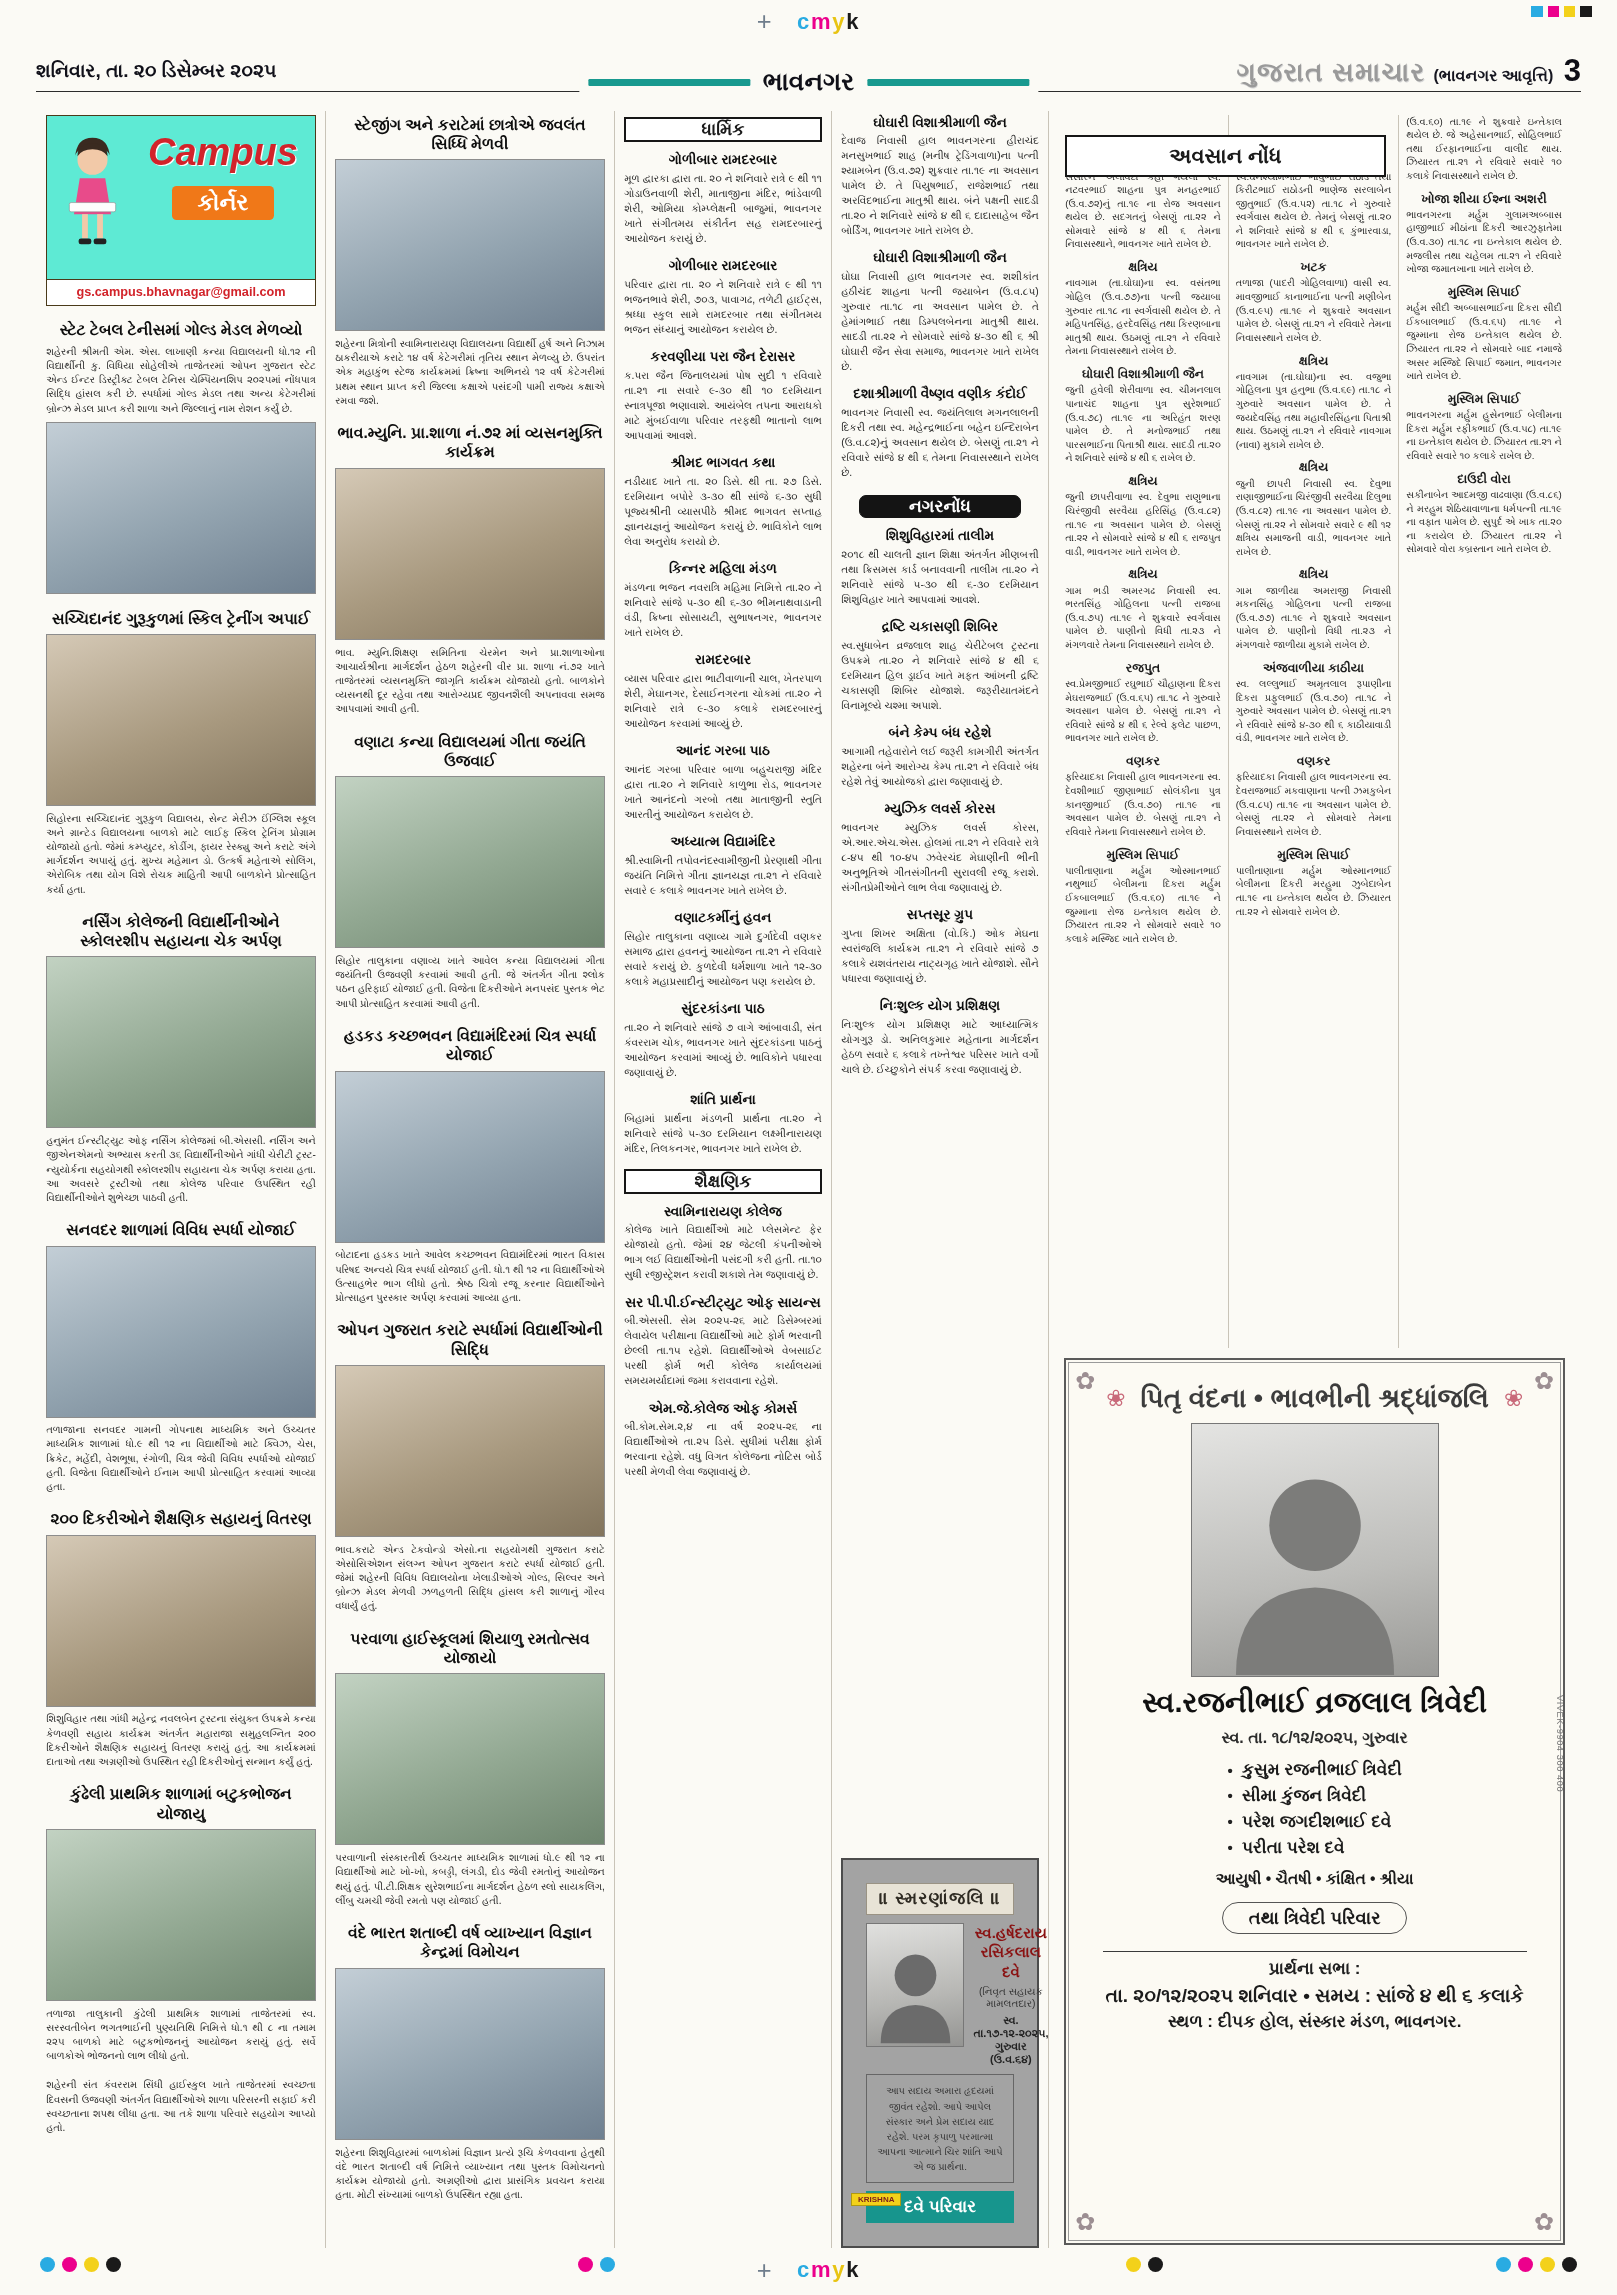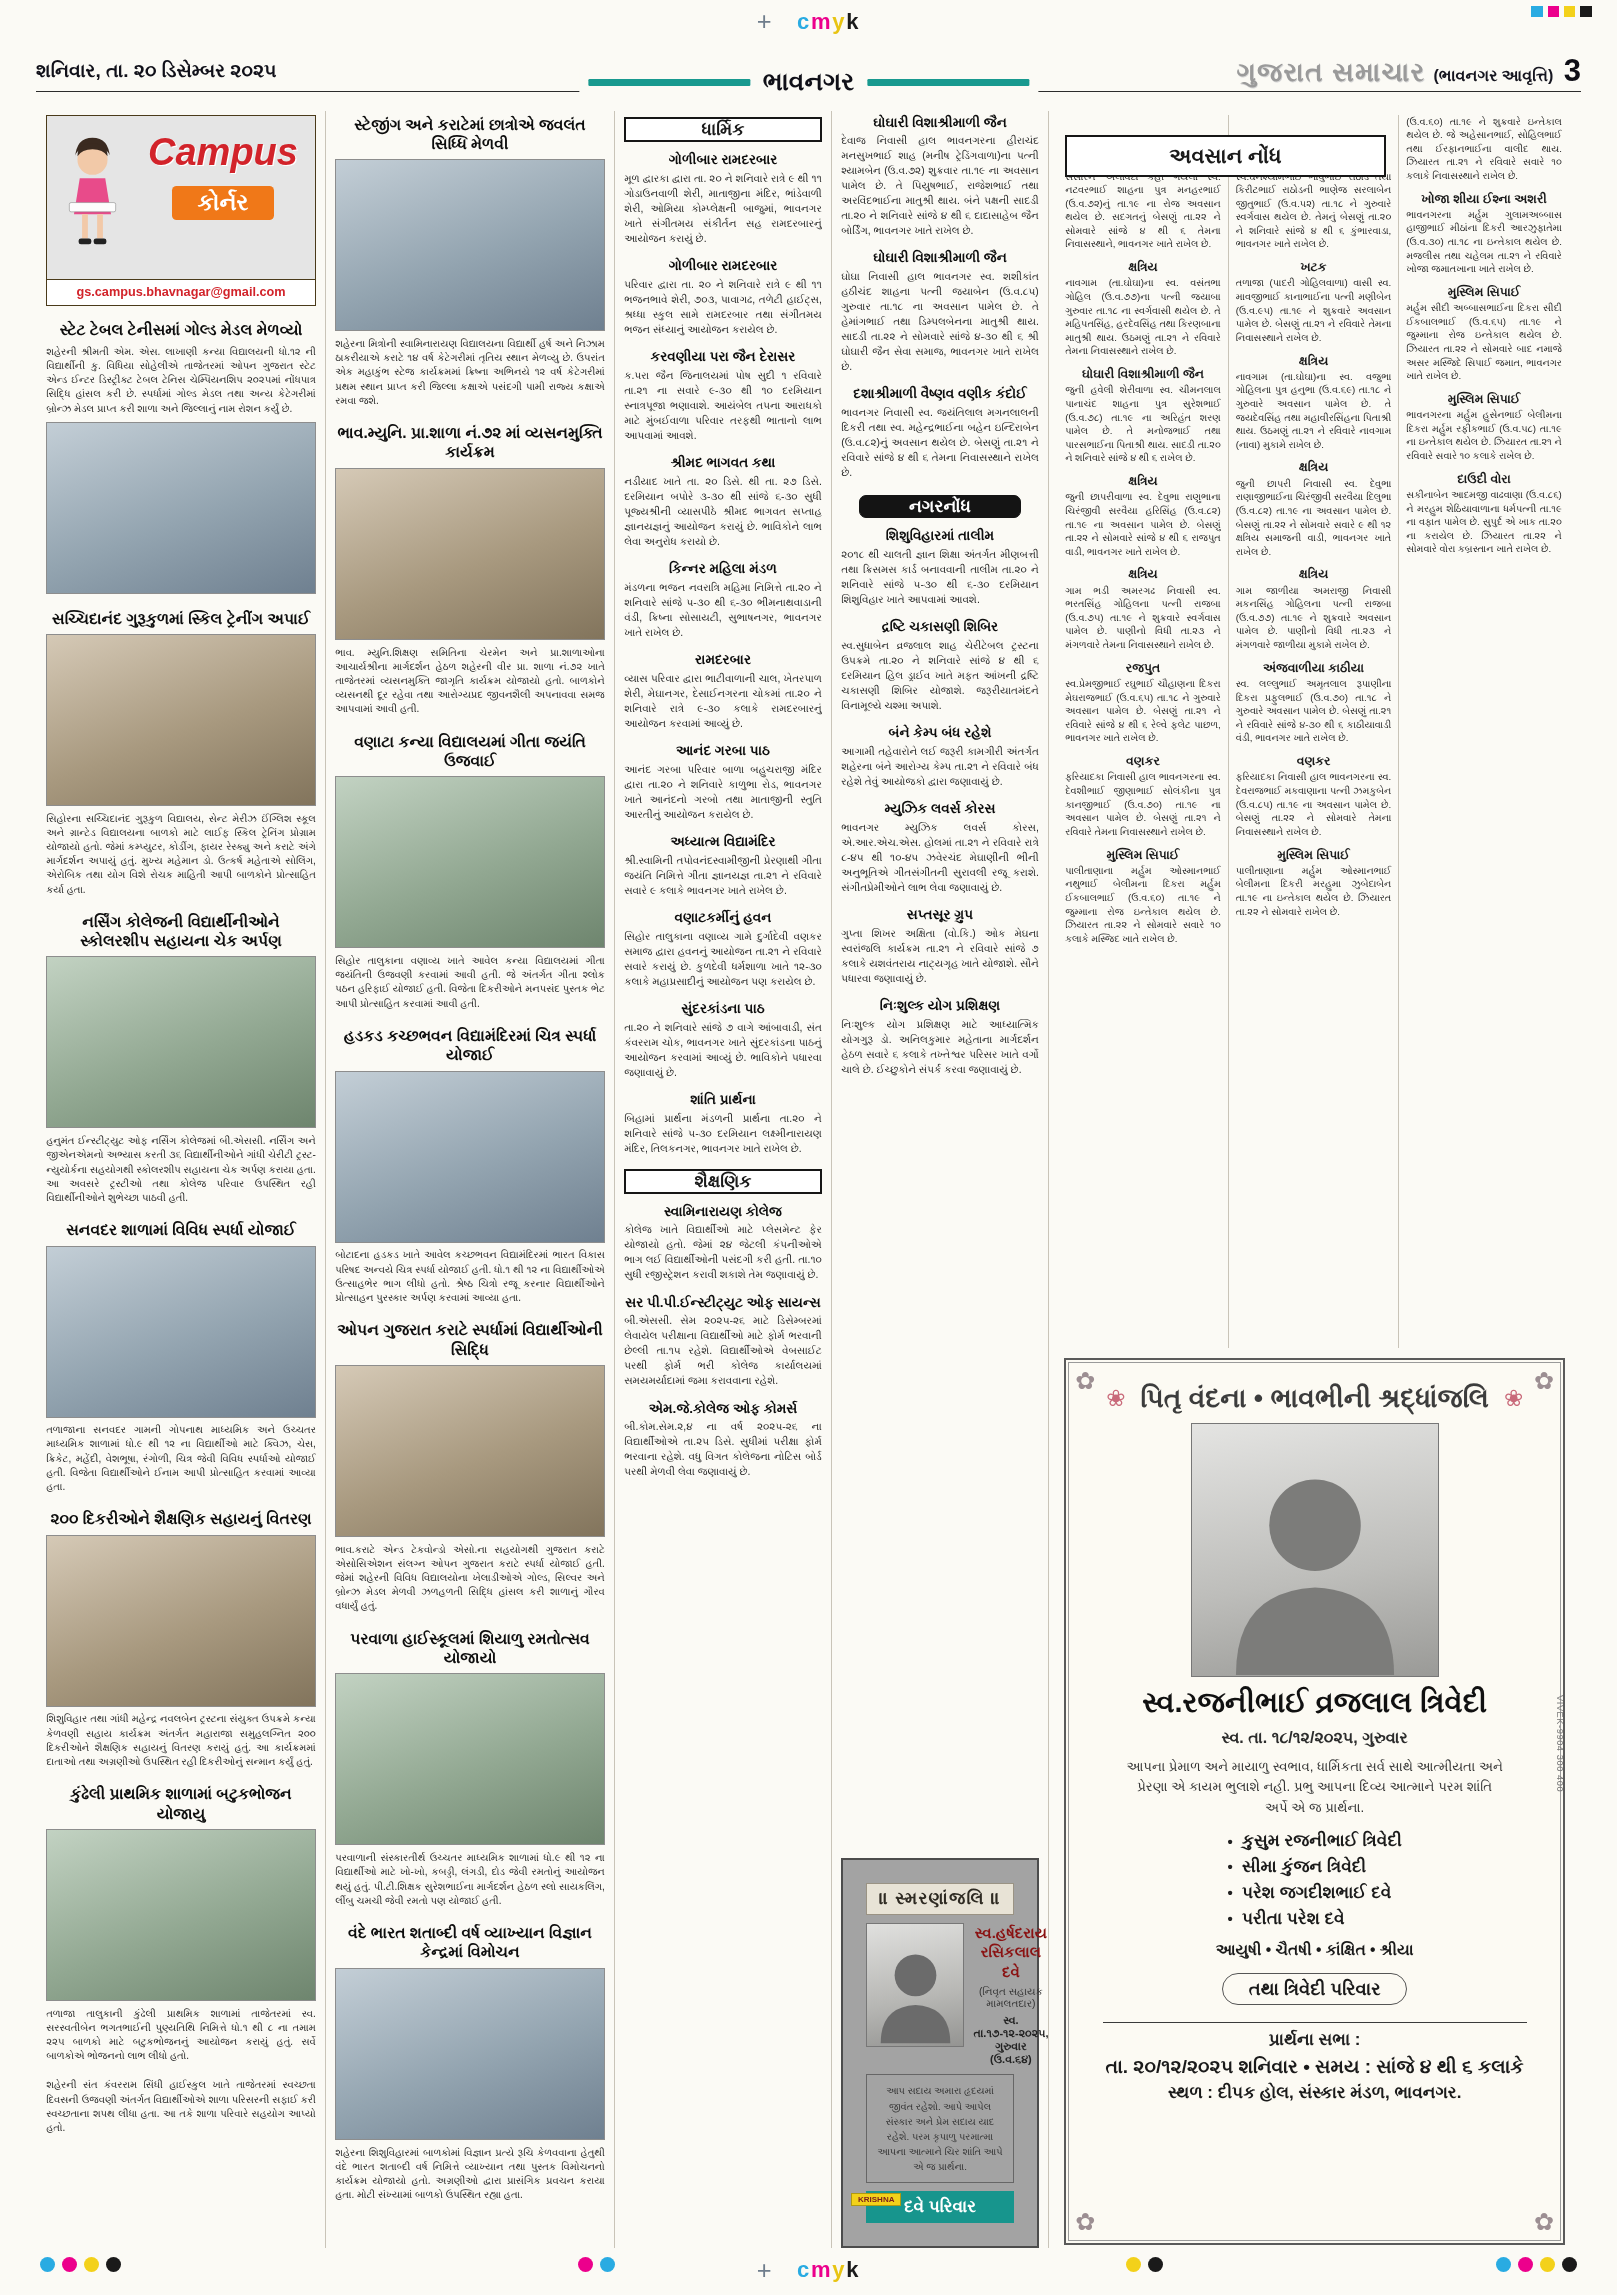--- a/index.html
+++ b/index.html
@@ -44,21 +44,21 @@
   .art-h{font-size:15.6px;line-height:1.25;font-weight:bold;text-align:center;margin-bottom:5.8px;color:#0d0d0d}
   .art-h:empty{display:none;margin:0}
   .art-b{font-size:10px;line-height:1.42;text-align:justify;color:#1e1e1e}
   .photo{height:172px;border:0.6px solid #8d8d8d;margin:5.8px 0;
          background-image:linear-gradient(transparent 58%,rgba(35,35,35,.30) 60%,rgba(25,25,25,.12))}
   .ph0{background-color:#a9b8c2;background-image:linear-gradient(160deg,#c3ced6 0%,#93a4b0 55%,#6f8090 100%),linear-gradient(transparent 58%,rgba(35,35,35,.3) 60%)}
   .ph1{background-color:#c2b5a0;background-image:linear-gradient(160deg,#d5c9b6 0%,#a8997f 55%,#82745c 100%),linear-gradient(transparent 58%,rgba(35,35,35,.3) 60%)}
   .ph2{background-color:#a9bca9;background-image:linear-gradient(160deg,#c2d2c2 0%,#92a892 55%,#6e856e 100%),linear-gradient(transparent 58%,rgba(35,35,35,.3) 60%)}
 
   
-  .campus{position:relative;border:1.7px solid #4a3a1a;background:#e5e5e5;height:191px;margin-bottom:14px;
+  .campus{position:relative;border:1.7px solid #4a3a1a;background:#5eead4;height:191px;margin-bottom:14px;
           text-align:center;padding:15px 8px 0 92px}
   .campus-girl{position:absolute;left:4.6px;top:17.3px}
   .campus-brand{font-size:38px;font-weight:bold;font-style:italic;color:#d2232a;text-shadow:1.2px 1.2px 0 #fff}
   .campus-sub{display:inline-block;background:#f07818;color:#fff;font-size:23px;font-weight:bold;
               padding:3.5px 25.4px;border-radius:4.6px;margin-top:12px}
   .campus-email{position:absolute;left:0;right:0;bottom:0;background:#fff;color:#d2232a;font-weight:bold;
                 font-size:12.7px;padding:5.2px 0;border-top:1.2px solid #4a3a1a}
 
   
   .sect{border:2.3px double #161616;background:#fff;text-align:center;font-size:17.3px;font-weight:bold;
@@ -481,21 +481,20 @@
           <span class="pt-flower">❀</span>
         </div>
         <div class="pt-photo">
           <svg class="silhouette" width="208" height="231" viewBox="0 0 100 110">
             <circle cx="50" cy="38" r="22" fill="#7c7c7a"></circle>
             <path d="M12 110 Q12 70 50 68 Q88 70 88 110 Z" fill="#7c7c7a"></path>
           </svg>
         </div>
         <div class="pt-name">સ્વ.રજનીભાઈ વ્રજલાલ ત્રિવેદી</div>
         <div class="pt-date">સ્વ. તા. ૧૮/૧૨/૨૦૨૫, ગુરુવાર</div>
-        <div class="pt-msg">આપના પ્રેમાળ અને માયાળુ સ્વભાવ, ધાર્મિકતા સર્વ સાથે આત્મીયતા અને પ્રેરણા એ કાયમ ભુલાશે નહી. પ્રભુ આપના દિવ્ય આત્માને પરમ શાંતિ અર્પે એ જ પ્રાર્થના.</div>
         <div class="fam">
           <div class="fam-row">
               <span class="bullet">•</span>
               <span>કુસુમ રજનીભાઈ ત્રિવેદી</span>
             </div>
           <div class="fam-row">
               <span class="bullet">•</span>
               <span>સીમા કુંજન ત્રિવેદી</span>
             </div>
           <div class="fam-row">

